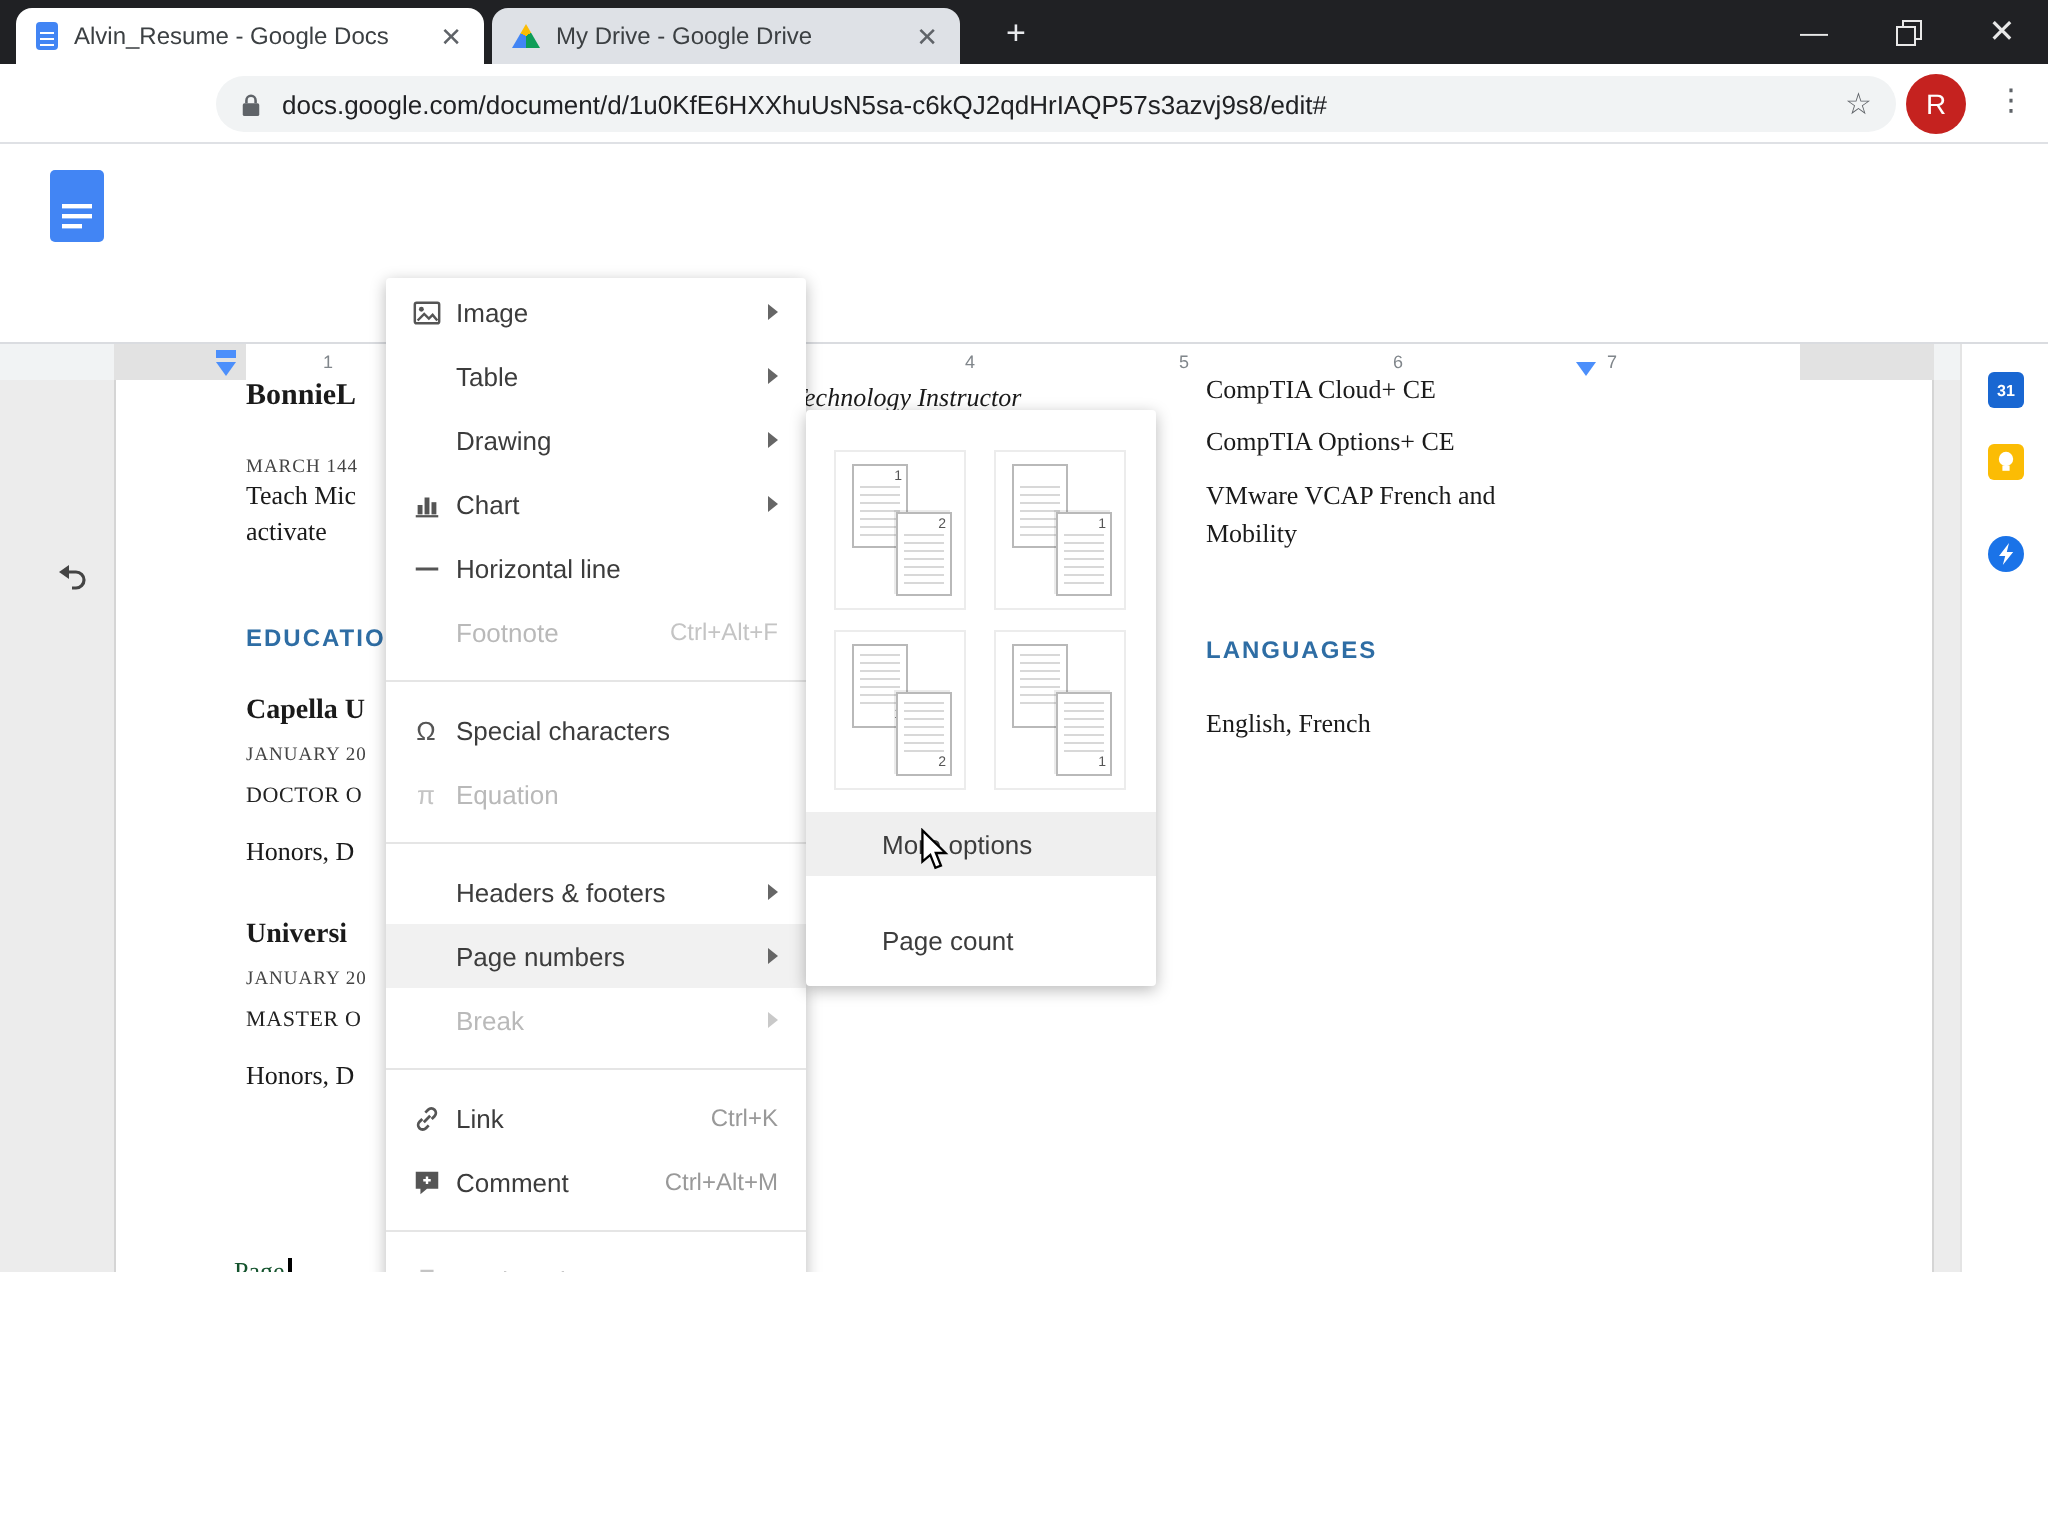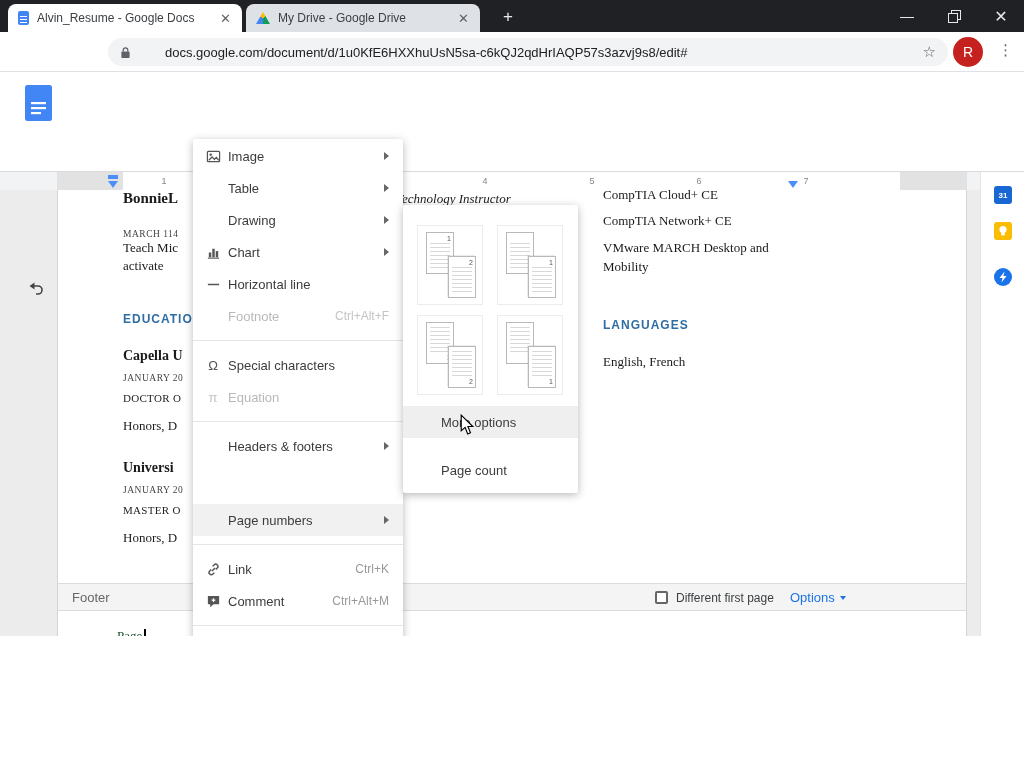--- a/index.html
+++ b/index.html
@@ -21,21 +21,21 @@
      clip-path:polygon(50% 0,100% 100%,0 100%);
      background:conic-gradient(from 180deg,#4285f4 0 33%,#fbbc04 0 66%,#0f9d58 0 100%); }
   #new-tab-btn { position:absolute; left:498px; top:7px; color:#e8eaed; font-size:17px; width:20px; text-align:center; }
   .wctl { position:absolute; top:0; width:46px; height:32px; display:flex; align-items:center; justify-content:center; color:#e8e8e8; font-size:14px; }
   .restore-glyph { position:relative; width:12px; height:12px; }
   .restore-glyph::before { content:""; position:absolute; top:0; left:3px; width:8px; height:8px; border:1px solid #e8e8e8; }
   .restore-glyph::after { content:""; position:absolute; top:3px; left:0; width:8px; height:8px; border:1px solid #e8e8e8; background:#202124; }
 
   #addressbar { position:absolute; left:0; top:32px; width:1024px; height:40px; background:#ffffff; border-bottom:1px solid #dfe1e5; }
   .nav-ic { position:absolute; top:42px; font-size:17px; color:#5f6368; }
-  #url-pill { position:absolute; left:108px; top:38px; width:840px; height:28px; background:#f1f3f4; border-radius:14px; display:flex; align-items:center; padding:0 12px;gap:24px; }
+  #url-pill { position:absolute; left:108px; top:38px; width:840px; height:28px; background:#f1f3f4; border-radius:14px; display:flex; align-items:center; padding:0 12px; }
   #url-text { font-size:13px; color:#202124; margin-left:10px; flex:1; white-space:nowrap; overflow:hidden; }
   #addr-avatar { position:absolute; left:953px; top:37px; width:30px; height:30px; border-radius:50%; background:#c5221f; color:#fff; font-size:14px; display:flex; align-items:center; justify-content:center; }
 
   
   #docsheader { position:absolute; left:0; top:72px; width:1024px; height:62px; background:#fff; }
   #doc-title { position:absolute; left:72px; top:84px; font-size:18px; color:#202124; }
   #menubar { position:absolute; left:64px; top:108px; display:flex; }
   .menu-btn { font-size:14px; color:#202124; padding:3px 7px; }
   #save-status { position:absolute; left:470px; top:111px; font-size:13px; color:#80868b; text-decoration:underline; }
   #share-btn { position:absolute; left:864px; top:88px; width:88px; height:30px; background:#1a73e8; border-radius:4px; color:#fff; font-size:14px; display:flex; align-items:center; justify-content:center; gap:7px; }
@@ -99,21 +99,21 @@
   .chrome-logo { width:22px; height:22px; border-radius:50%; position:relative;
      background:conic-gradient(from -45deg,#ea4335 0 120deg,#34a853 0 240deg,#fbbc05 0 360deg); }
   .chrome-logo::before { content:""; position:absolute; inset:5.5px; background:#4285f4; border-radius:50%; border:2px solid #fff; }
   .win-logo { display:grid; grid-template-columns:8px 8px; grid-template-rows:8px 8px; gap:2px; }
   .win-logo span { background:#fff; }
 
   
   #insert-menu { position:absolute; left:193px; top:139px; width:210px; background:#fff; border-radius:2px;
      box-shadow:0 2px 8px rgba(0,0,0,.28); padding:1px 0 6px; z-index:50; }
   .mi { height:32px; display:flex; align-items:center; padding:0 14px 0 12px; font-size:13px; color:#3c3c3c; position:relative; }
-  .mi.hl { background:#f1f1f1;margin-top:42px; }
+  .mi.hl { background:#f1f1f1; }
   .mi.disabled { color:#b9b9b9; }
   .mi.disabled .mi-short { color:#c4c4c4; }
   .mi-icon { width:16px; height:16px; margin-right:7px; flex:none; display:flex; align-items:center; justify-content:center; color:#555; font-size:13px; }
   .mi.disabled .mi-icon { color:#c4c4c4; }
   .mi-label { flex:1; white-space:nowrap; }
   .mi-short { font-size:12px; color:#999; }
   .mi-arrow { width:0; height:0; border-top:4px solid transparent; border-bottom:4px solid transparent; border-left:5px solid #666; }
   .mi.disabled .mi-arrow { border-left-color:#c9c9c9; }
   .msep { border-top:1px solid #e5e5e5; margin:8px 0; }
 
@@ -337,49 +337,40 @@
       <div class="ind-bar" style="left:51px"></div>
       <div class="ind-marker" style="left:51px"></div>
       <div class="ind-marker" style="left:731px"></div>
     </div>
   </div>
 
   <div id="page1"></div>
   <div id="page2"></div>
 
   <span class="frag f-name" style="left:123px;top:190px">BonnieL</span>
-  <span class="frag f-caps" style="left:123px;top:229px">MARCH 114</span>
+  <span class="frag f-caps" style="left:123px;top:229px">MARCH 144</span>
   <span class="frag f-body" style="left:123px;top:240px">Teach Mic</span>
   <span class="frag f-body" style="left:123px;top:258px">activate</span>
   <span class="frag f-h" style="left:123px;top:312px">EDUCATIO</span>
   <span class="frag f-sub" style="left:123px;top:348px">Capella U</span>
   <span class="frag f-caps" style="left:123px;top:373px">JANUARY 20</span>
   <span class="frag f-caps2" style="left:123px;top:392px">DOCTOR O</span>
   <span class="frag f-body" style="left:123px;top:418px">Honors, D</span>
   <span class="frag f-sub" style="left:123px;top:460px">Universi</span>
   <span class="frag f-caps" style="left:123px;top:485px">JANUARY 20</span>
   <span class="frag f-caps2" style="left:123px;top:504px">MASTER O</span>
   <span class="frag f-body" style="left:123px;top:530px">Honors, D</span>
   <span class="frag f-ital" style="left:396px;top:191px">Technology Instructor</span>
   <span class="frag f-body" style="left:603px;top:187px">CompTIA Cloud+ CE</span>
-  <span class="frag f-body" style="left:603px;top:213px">CompTIA Network+ CE</span>
-  <span class="frag f-body" style="left:603px;top:240px">VMware MARCH Desktop and</span>
+  <span class="frag f-body" style="left:603px;top:213px">CompTIA Options+ CE</span>
+  <span class="frag f-body" style="left:603px;top:240px">VMware VCAP French and</span>
   <span class="frag f-body" style="left:603px;top:259px">Mobility</span>
   <span class="frag f-h" style="left:603px;top:318px">LANGUAGES</span>
   <span class="frag f-body" style="left:603px;top:354px">English, French</span>
 
-  <div id="footer-strip">
-    <span id="footer-label">Footer</span>
-    <span id="dfp-checkbox"></span>
-    <span id="dfp-label">Different first page</span>
-    <span id="footer-options">
-      <span>Options</span>
-      <span class="caret"></span>
-    </span>
-  </div>
   <div id="footer-text">
     <span>Page</span>
     <span id="footer-caret"></span>
   </div>
 
   <div id="kbd-btn">
       <span class="up"></span>
     </div>
 
   <div id="sidepanel">
@@ -456,20 +447,25 @@
     <div class="mi">
       <span class="mi-icon"></span>
       <span class="mi-label">Headers &amp; footers</span>
       <span class="mi-arrow"></span>
     </div>
     <div class="mi hl">
       <span class="mi-icon"></span>
       <span class="mi-label">Page numbers</span>
       <span class="mi-arrow"></span>
     </div>
+    <div class="mi disabled">
+      <span class="mi-icon"></span>
+      <span class="mi-label">Break</span>
+      <span class="mi-arrow"></span>
+    </div>
     <div class="msep"></div>
     <div class="mi">
       <span class="mi-icon">
         <svg width="15" height="15" viewBox="0 0 16 16">
             <path d="M5.5 8 4 9.5a2.4 2.4 0 0 0 3.4 3.4L8.9 11.4 M10.5 8 12 6.5a2.4 2.4 0 0 0-3.4-3.4L7.1 4.6 M6.3 9.7 9.7 6.3" fill="none" stroke="currentColor" stroke-width="1.5"></path>
           </svg>
       </span>
       <span class="mi-label">Link</span>
       <span class="mi-short">Ctrl+K</span>
     </div>

